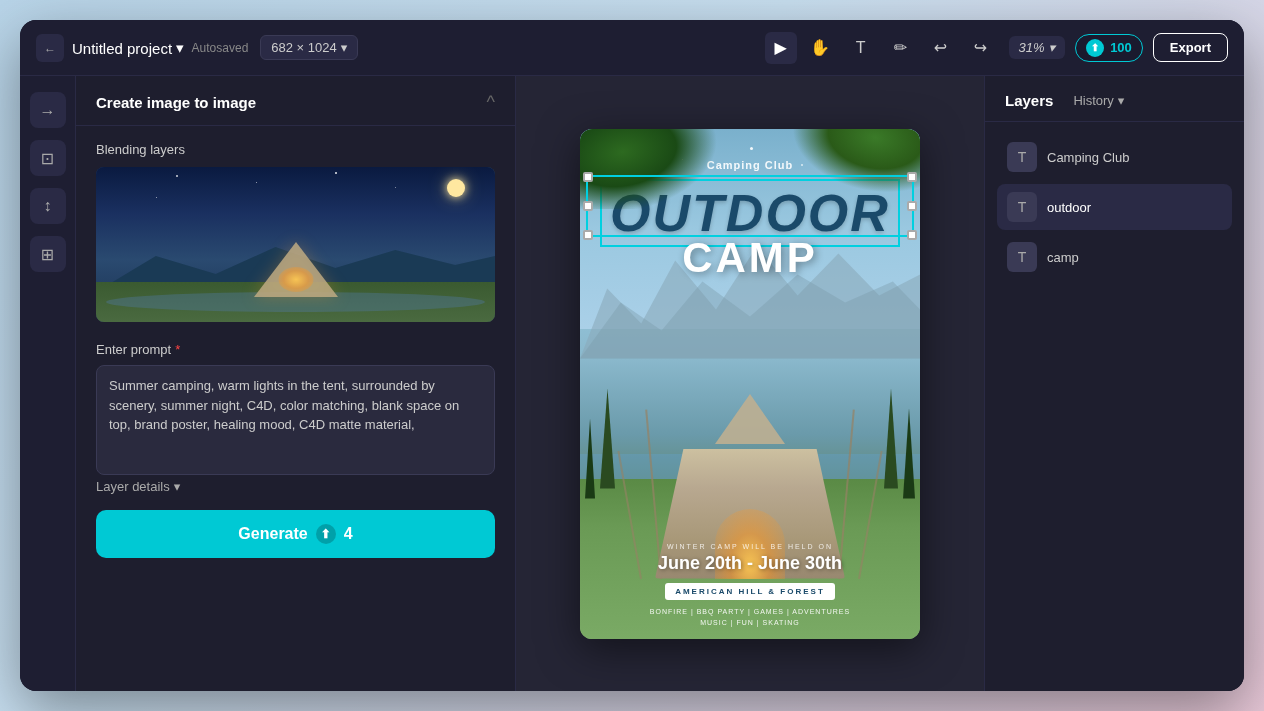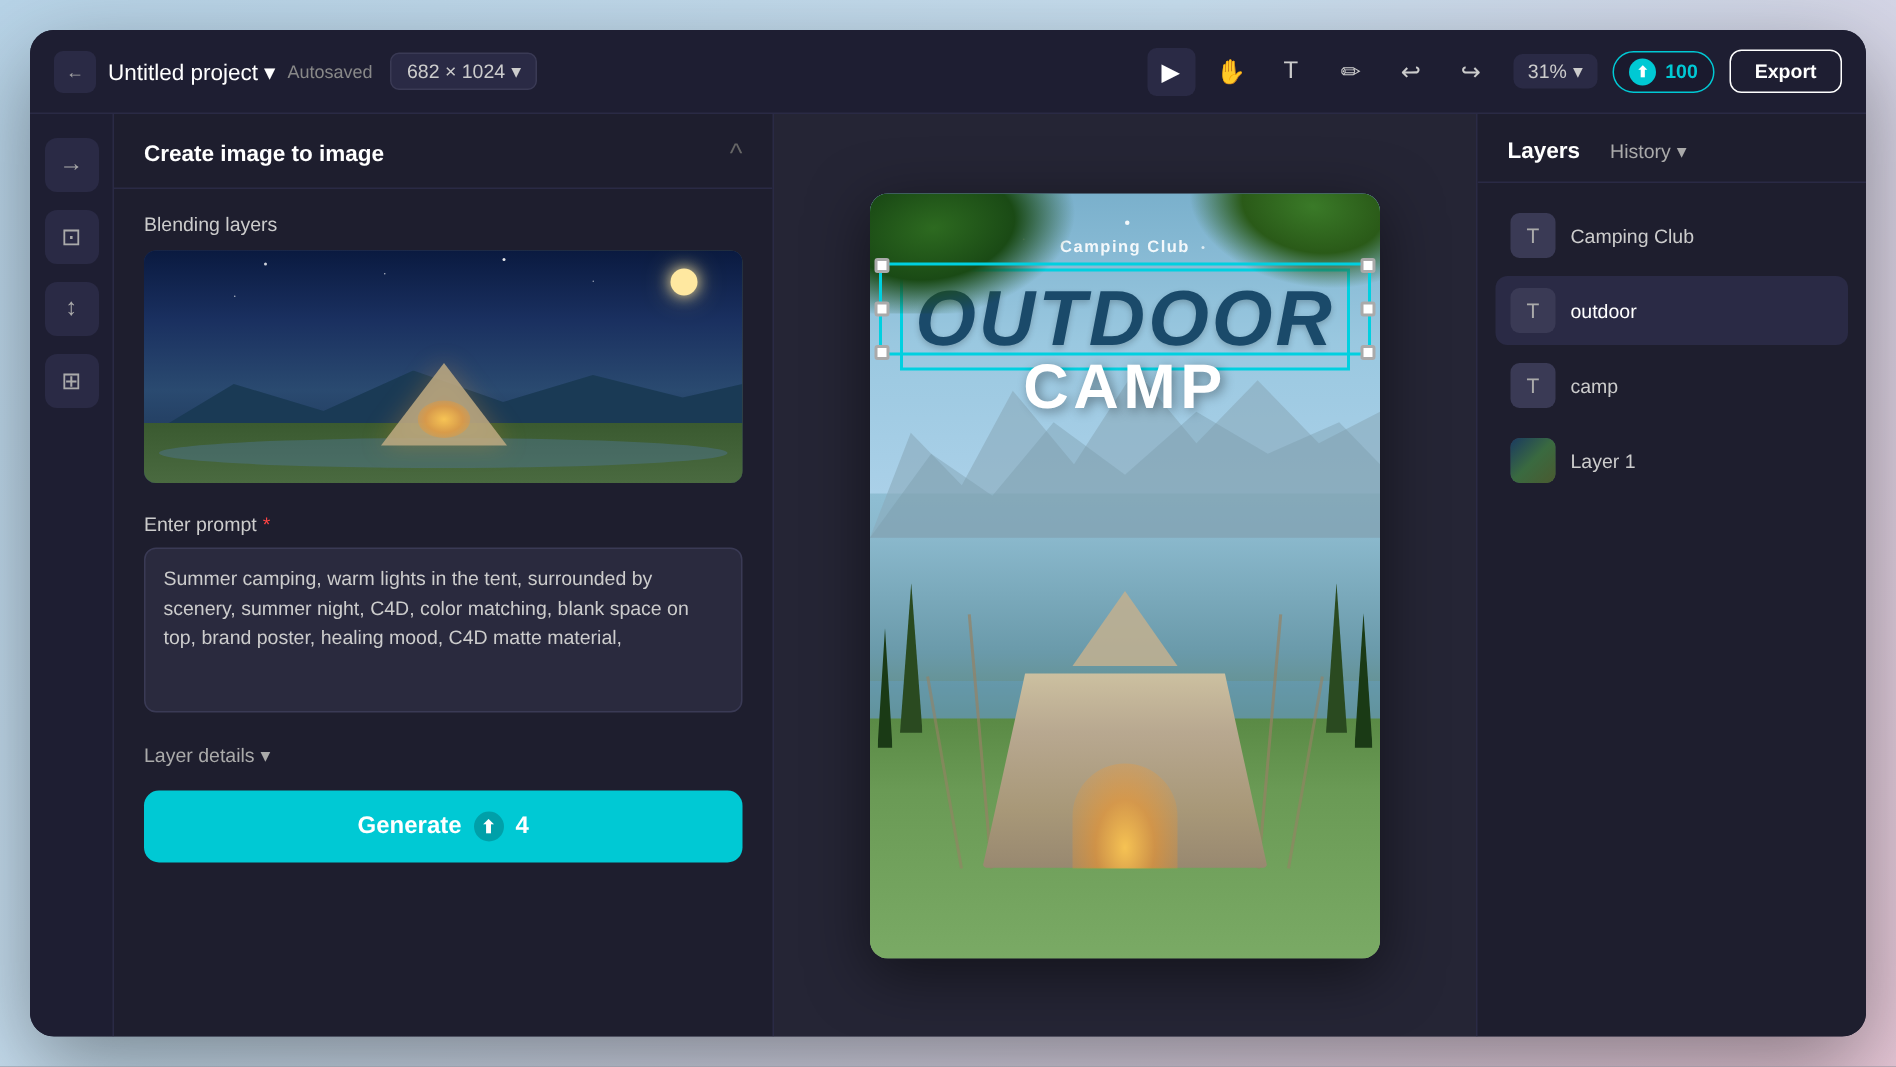--- a/index.html
+++ b/index.html
@@ -108,20 +108,21 @@
     .zoom-control {
       background: #2a2a45;
       border-radius: 6px;
       padding: 4px 10px;
       color: #ccc;
       font-size: 13px;
       display: flex;
       align-items: center;
       gap: 4px;
       cursor: pointer;
+      font-style: italic;
     }
     .credit-badge {
       background: #1a1a2e;
       border: 1px solid #00c9d4;
       border-radius: 20px;
       padding: 4px 10px;
       color: #00c9d4;
       font-size: 13px;
       font-weight: 600;
       display: flex;
@@ -229,21 +230,21 @@
       width: 100%;
       height: 100%;
       background: 
         radial-gradient(ellipse at 50% 80%, #f0a030 15%, transparent 40%),
         linear-gradient(180deg, #1a3060 0%, #2a4070 40%, #3a5060 70%, #4a6050 100%);
       display: flex;
       align-items: center;
       justify-content: center;
       position: relative;
     }
-    .prompt-section { margin-bottom: 16px; }
+    .prompt-section { margin-bottom: 0; }
     .prompt-label-row {
       display: flex;
       align-items: center;
       gap: 4px;
       margin-bottom: 8px;
     }
     .prompt-label {
       color: #ccc;
       font-size: 13px;
       font-weight: 500;
@@ -700,20 +701,27 @@
             <div class="handle bl"></div>
             <div class="handle br"></div>
             <div class="handle ml"></div>
             <div class="handle mr"></div>
           </div>
 
           <div class="poster-camp">
             <span class="camp-text">CAMP</span>
           </div>
 
+          <div class="poster-bottom-info">
+            <div class="winter-camp-label">WINTER CAMP WILL BE HELD ON</div>
+            <div class="date-text">June 20th - June 30th</div>
+            <div class="location-badge">AMERICAN HILL &amp; FOREST</div>
+            <div class="activities-text">BONFIRE  |  BBQ PARTY  |  GAMES  |  ADVENTURES</div>
+            <div class="activities-text">MUSIC  |  FUN  |  SKATING</div>
+          </div>
         </div>
       </div>
     </div>
 
     <div class="right-panel">
       <div class="right-panel-header">
         <span class="right-panel-tab">Layers</span>
         <div class="history-tab">
           <span>History</span>
           <span>▾</span>
@@ -729,22 +737,16 @@
         <div class="layer-item active">
           <div class="layer-icon">T</div>
           <span class="layer-name">outdoor</span>
         </div>
 
         <div class="layer-item">
           <div class="layer-icon">T</div>
           <span class="layer-name">camp</span>
         </div>
 
-        <div class="layer-item">
-          <div class="layer-thumb">
-            <div style="width:100%;height:100%;background:linear-gradient(135deg,#1a3a60 0%,#3a6a40 50%,#4a5a30 100%);border-radius:6px;"></div>
-          </div>
-          <span class="layer-name">Layer 1</span>
-        </div>
       </div>
     </div>
   </div>
 </div>
 
 </body></html>

